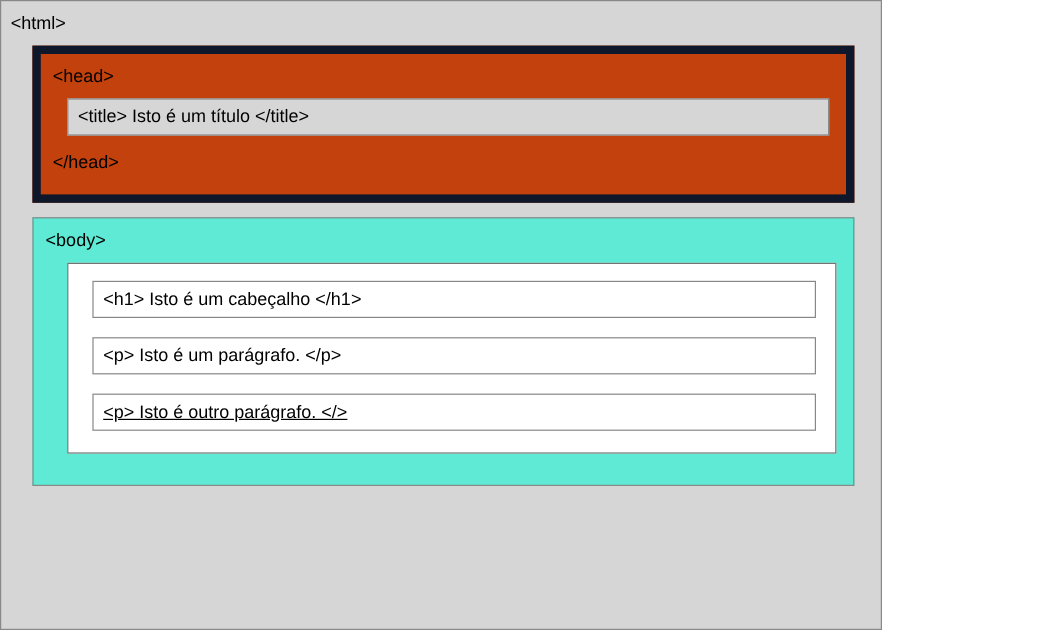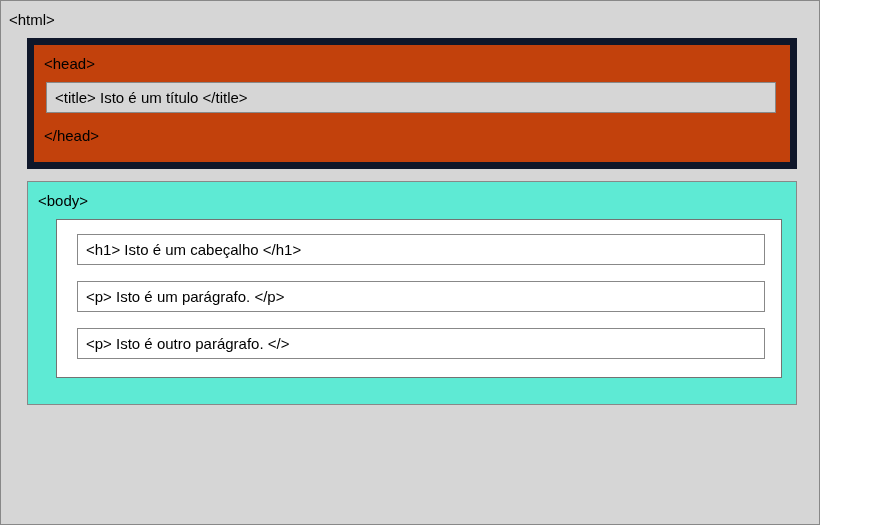--- a/index.html
+++ b/index.html
@@ -5,40 +5,40 @@
   * { box-sizing: border-box; }
   body {
     margin: 0;
     padding: 0;
     font-family: Verdana, Geneva, sans-serif;
     font-size: 15px;
     color: #000;
     background: #fff;
   }
   .canvas {
-    width: 820px;
+    width: 735px;
     height: 525px;
     background: #d6d6d6;
     border: 1px solid #888;
     padding: 8px 22px 8px 8px;
     position: relative;
   }
   .tag-open, .tag-close {
     margin: 2px 0 10px 0;
   }
   .head-box {
     border: 7px solid #0f172a;
     background: #c2410c;
     margin: 4px 0 12px 18px;
     padding: 8px 14px 8px 10px;
   }
   .title-box {
     border: 1px solid #888;
     background: #d6d6d6;
-    margin: 10px 0 14px 2px;
+    margin: 10px 0 14px 12px;
     padding: 6px 8px;
   }
   .body-box {
     border: 1px solid #888;
     background: #5eead4;
     margin: 4px 0 12px 18px;
     padding: 8px 14px 8px 10px;
   }
   .inner-white {
     background: #fff;
@@ -47,20 +47,21 @@
     padding: 14px 16px 14px 16px;
   }
   .element-box {
     border: 1px solid #888;
     background: #fff;
     margin: 0 0 16px 4px;
     padding: 6px 8px;
   }
   .element-box:last-child {
     margin-bottom: 4px;
+    text-decoration: underline;
   }
 </style>
 </head>
 <body>
 
 <div class="canvas">
 
   <div class="tag-open">&lt;html&gt;</div>
 
   <div class="head-box">

